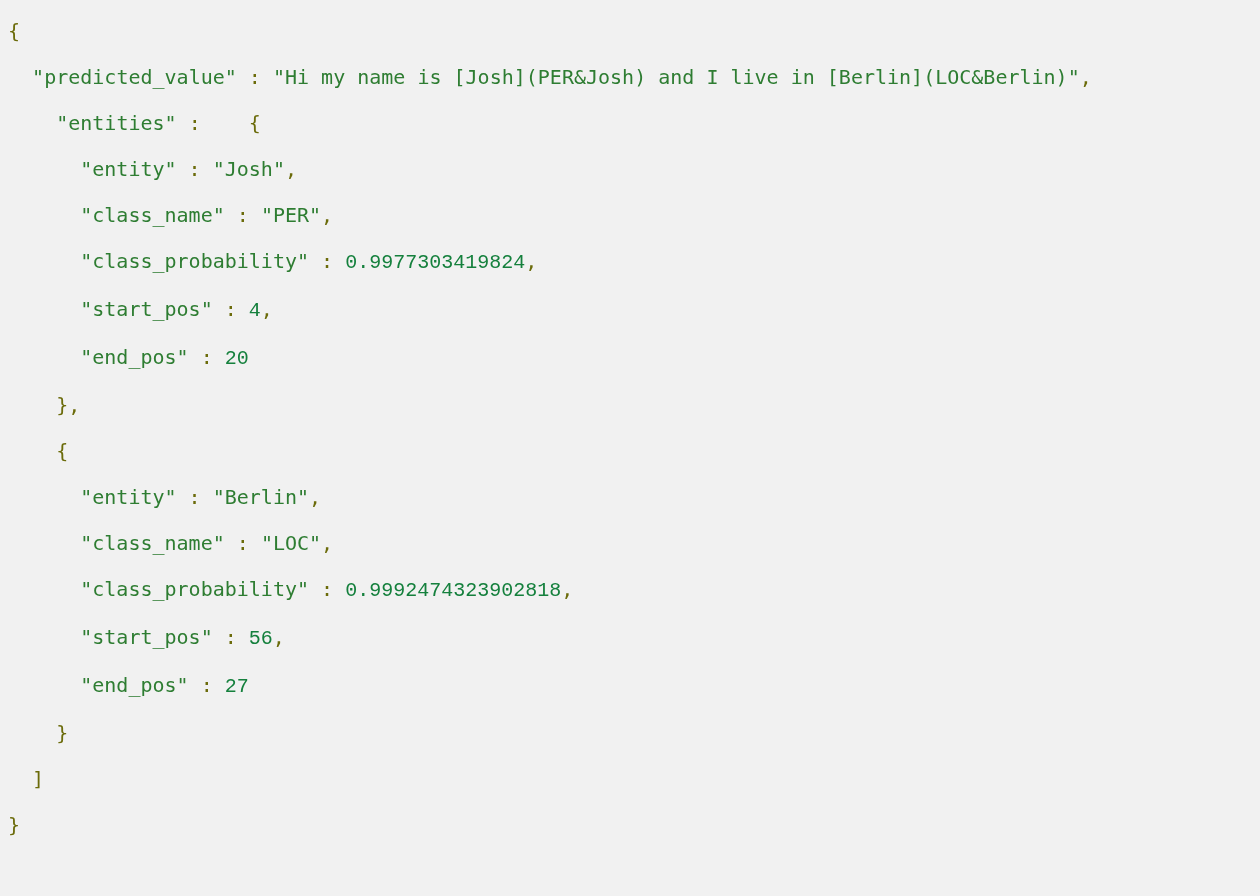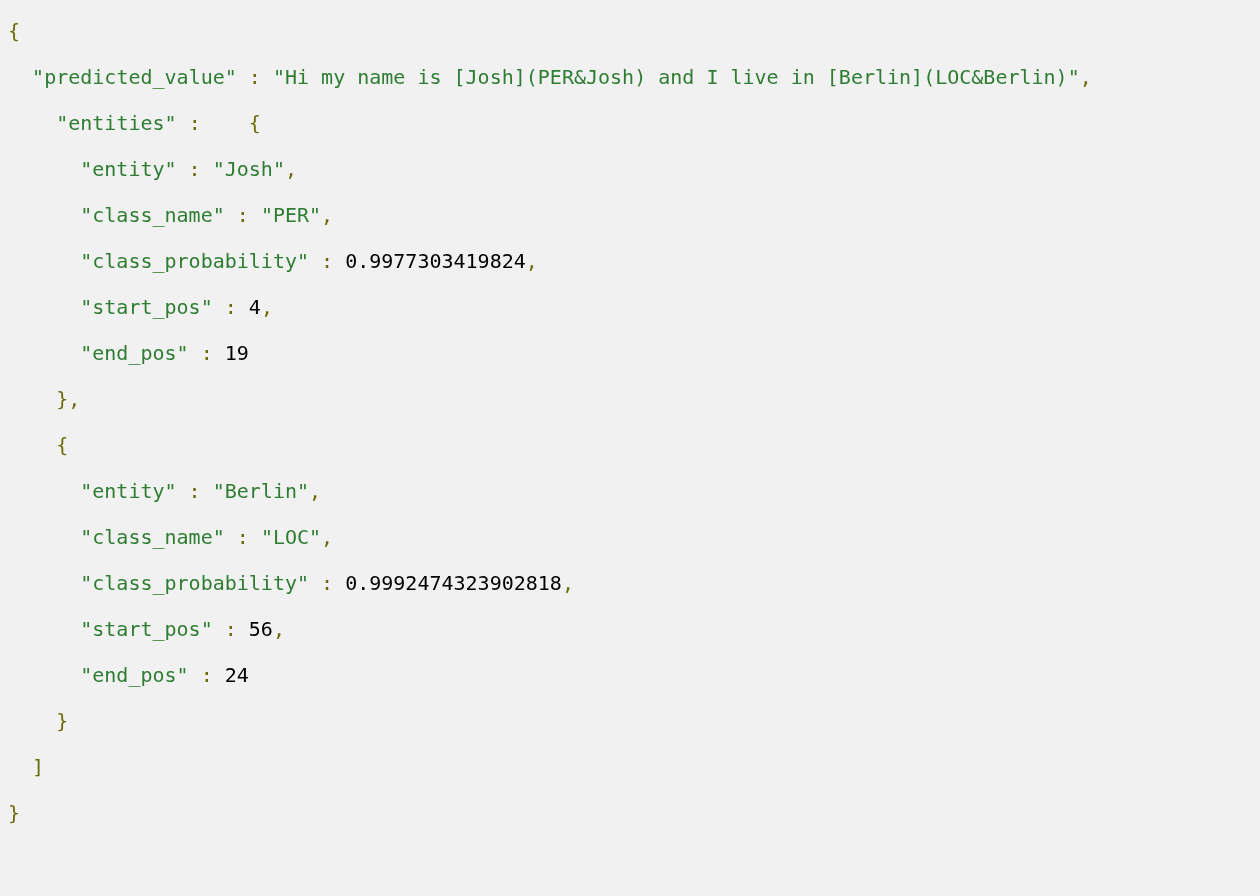--- a/index.html
+++ b/index.html
@@ -15,35 +15,35 @@
   }
   pre {
     margin: 0;
     padding: 8px 8px;
     white-space: pre-wrap;
     word-break: break-word;
   }
   .punct { color: #6b6b0a; } 
   .key   { color: #2e7d32; } 
   .str   { color: #2e7d32; } 
-  .num   { color: #000000; } 
+  .num   { color: #15803d; font-family: Liberation Mono, monospace; } 
 </style>
 </head>
 <body>
 
 <pre><span class="punct">{</span>
   <span class="key">"predicted_value"</span><span class="punct"> : </span><span class="str">"Hi my name is [Josh](PER&amp;Josh) and I live in [Berlin](LOC&amp;Berlin)"</span><span class="punct">,</span>
     <span class="key">"entities"</span><span class="punct"> :    {</span>
       <span class="key">"entity"</span><span class="punct"> : </span><span class="str">"Josh"</span><span class="punct">,</span>
       <span class="key">"class_name"</span><span class="punct"> : </span><span class="str">"PER"</span><span class="punct">,</span>
       <span class="key">"class_probability"</span><span class="punct"> : </span><span class="num">0.9977303419824</span><span class="punct">,</span>
       <span class="key">"start_pos"</span><span class="punct"> : </span><span class="num">4</span><span class="punct">,</span>
-      <span class="key">"end_pos"</span><span class="punct"> : </span><span class="num">19</span>
+      <span class="key">"end_pos"</span><span class="punct"> : </span><span class="num">20</span>
     <span class="punct">}</span><span class="punct">,</span>
     <span class="punct">{</span>
       <span class="key">"entity"</span><span class="punct"> : </span><span class="str">"Berlin"</span><span class="punct">,</span>
       <span class="key">"class_name"</span><span class="punct"> : </span><span class="str">"LOC"</span><span class="punct">,</span>
       <span class="key">"class_probability"</span><span class="punct"> : </span><span class="num">0.9992474323902818</span><span class="punct">,</span>
       <span class="key">"start_pos"</span><span class="punct"> : </span><span class="num">56</span><span class="punct">,</span>
-      <span class="key">"end_pos"</span><span class="punct"> : </span><span class="num">24</span>
+      <span class="key">"end_pos"</span><span class="punct"> : </span><span class="num">27</span>
     <span class="punct">}</span>
   <span class="punct">]</span>
 <span class="punct">}</span></pre>
 
 </body></html>

